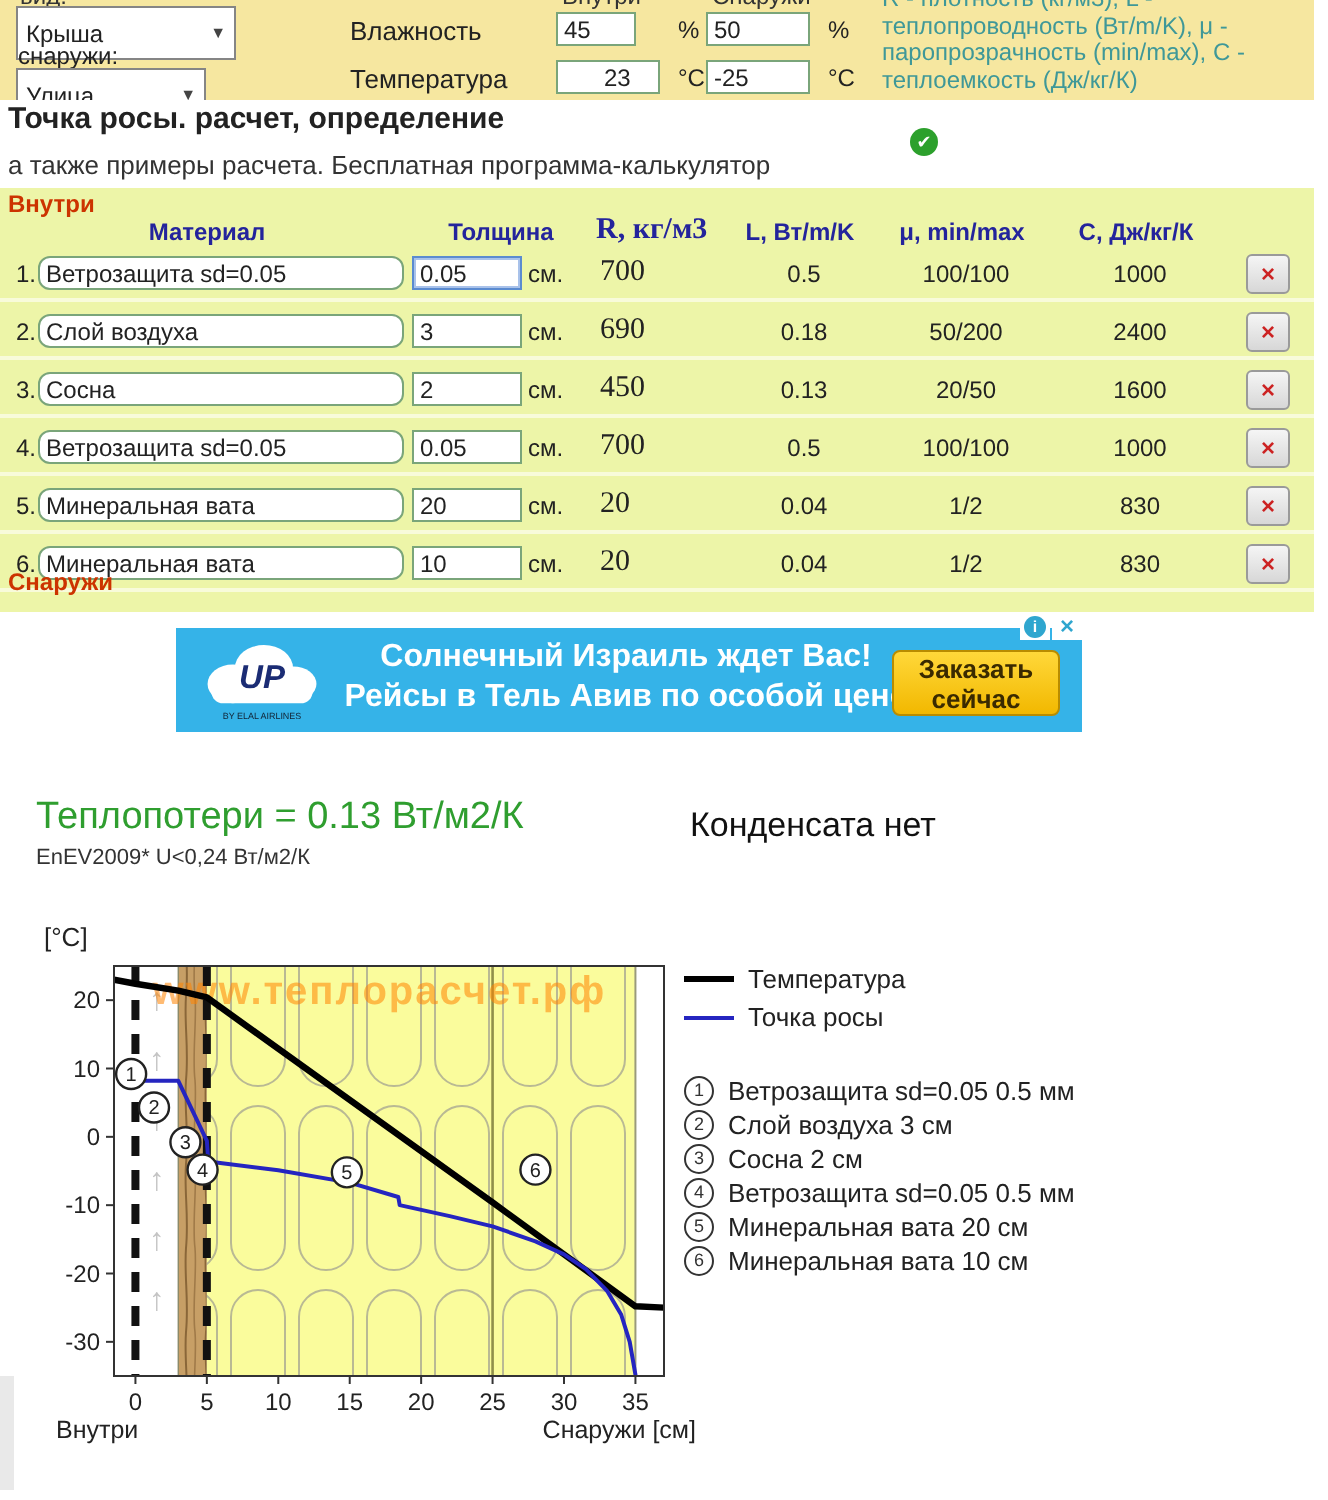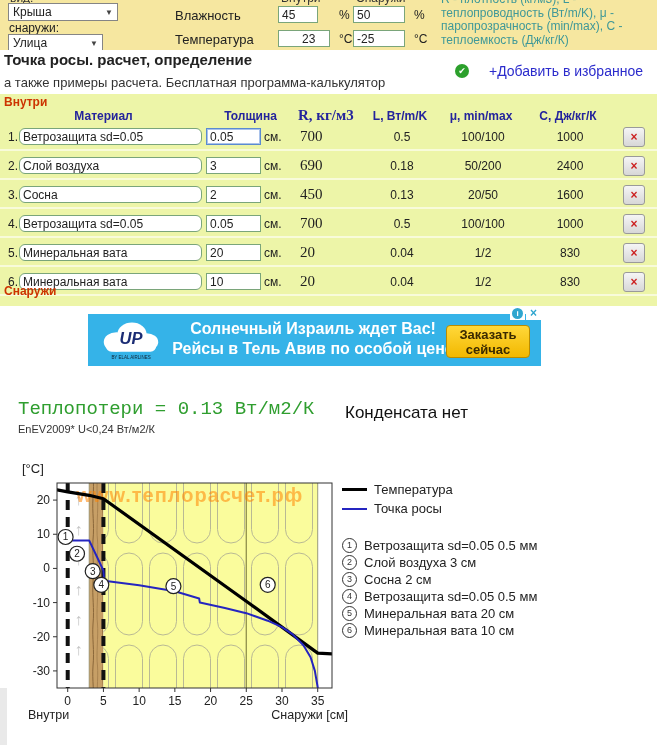--- a/index.html
+++ b/index.html
@@ -1,21 +1,21 @@
 <!DOCTYPE html>
 <html><head>
 <meta charset="utf-8">
 <style>
   html,body{margin:0;padding:0;background:#fff;}
   .page{position:relative;width:664px;height:750px;background:#fff;overflow:hidden;
         font-family:"Liberation Sans","DejaVu Sans",sans-serif;color:#222;}
   
   .top-panel{position:absolute;left:0;top:0;width:657px;height:50px;background:#f6e7a0;overflow:hidden;}
   .tp-label{position:absolute;font-size:13px;color:#222;}
-  .fakesel{position:absolute;background:#fff;border:1px solid #858585;height:18px;
+  .fakesel{position:absolute;background:#fff;border:1px solid #858585;height:27px;
            display:flex;align-items:center;justify-content:space-between;padding:0 4px;
            font-size:12px;box-sizing:border-box;cursor:pointer;}
   .selarrow{font-size:8px;color:#444;margin-left:6px;}
   .inp{background:#fff;border:1px solid #7aa57a;font:12px "Liberation Sans",sans-serif;
        padding:0 3px;height:17px;box-sizing:border-box;color:#222;}
   .inp.focused{border-color:#5b8bd0;box-shadow:inset 0 0 0 1px #a9c2ea;}
   .note{position:absolute;left:441px;top:-7px;width:218px;font-size:12px;line-height:13.5px;color:#3f9898;}
   .cuttext{position:absolute;font-size:12px;color:#333;}
   
   .page-title{position:absolute;left:4px;top:51px;font-size:15px;font-weight:bold;color:#222;}
@@ -56,21 +56,21 @@
           background:linear-gradient(#ffd83a,#f2b800);border:1px solid #b98c00;border-radius:4px;
           color:#3a2a00;font-weight:bold;font-size:13px;line-height:15px;text-align:center;cursor:pointer;padding:1px 12px;}
   .ad-chip{position:absolute;top:-8px;width:15px;height:14px;background:#fff;
            display:flex;align-items:center;justify-content:center;cursor:pointer;}
   .chip-info{right:16px;}
   .chip-close{right:0;}
   .info-dot{width:11px;height:11px;border-radius:50%;background:#2fa6cf;color:#fff;
             font-size:8px;line-height:11px;text-align:center;font-weight:bold;}
   .close-x{color:#2fa6cf;font-size:12px;font-weight:bold;line-height:12px;}
   
-  .heatloss{position:absolute;left:18px;top:398px;font-size:19px;color:#2f9e2f;font-family:Liberation Mono, monospace;}
+  .heatloss{position:absolute;left:18px;top:398px;font-size:19px;color:#2f9e2f;}
   .standard{position:absolute;left:18px;top:423px;font-size:11px;color:#333;}
   .condensate{position:absolute;left:345px;top:403px;font-size:17px;color:#111;}
   
   .chart-svg{position:absolute;left:10px;top:456px;}
   .chart-legend{position:absolute;left:342px;top:480px;width:315px;}
   .leg-row{display:flex;align-items:center;height:19px;}
   .leg-swatch{width:25px;margin-right:7px;}
   .leg-label{font-size:13px;color:#222;}
   .layer-list{position:absolute;left:342px;top:537px;width:315px;}
   .layer-item{display:flex;align-items:center;height:17px;}
@@ -109,21 +109,20 @@
     <input class="inp" style="position: absolute; left: 278px; top: 30px; width: 52px; padding-left: 23px;" value="23">
     <span class="tp-label" style="left:339px;top:32px;font-size:12px;">°C</span>
     <input class="inp" style="position: absolute; left: 353px; top: 30px; width: 52px;" value="-25">
     <span class="tp-label" style="left:414px;top:32px;font-size:12px;">°C</span>
 
     <div class="note">R - плотность (кг/м3), L - теплопроводность (Вт/m/K), μ - паропрозрачность (min/max), C - теплоемкость (Дж/кг/К)</div>
   </div>
 
   <div class="page-title">Точка росы. расчет, определение</div>
   <div class="fav-check">✔</div>
-  <a class="fav-link">+Добавить в избранное</a>
   <div class="subtitle">а также примеры расчета. Бесплатная программа-калькулятор</div>
 
   <div class="materials">
     <span class="sec-label" style="top:1px;">Внутри</span>
     <div class="mhead">
         <span class="h-mat hcell">Материал</span>
         <span class="h-thk hcell">Толщина</span>
         <span class="c-r hcell">R, кг/м3</span>
         <span class="c-l hcell">L, Вт/m/K</span>
         <span class="c-mu hcell">μ, min/max</span>

